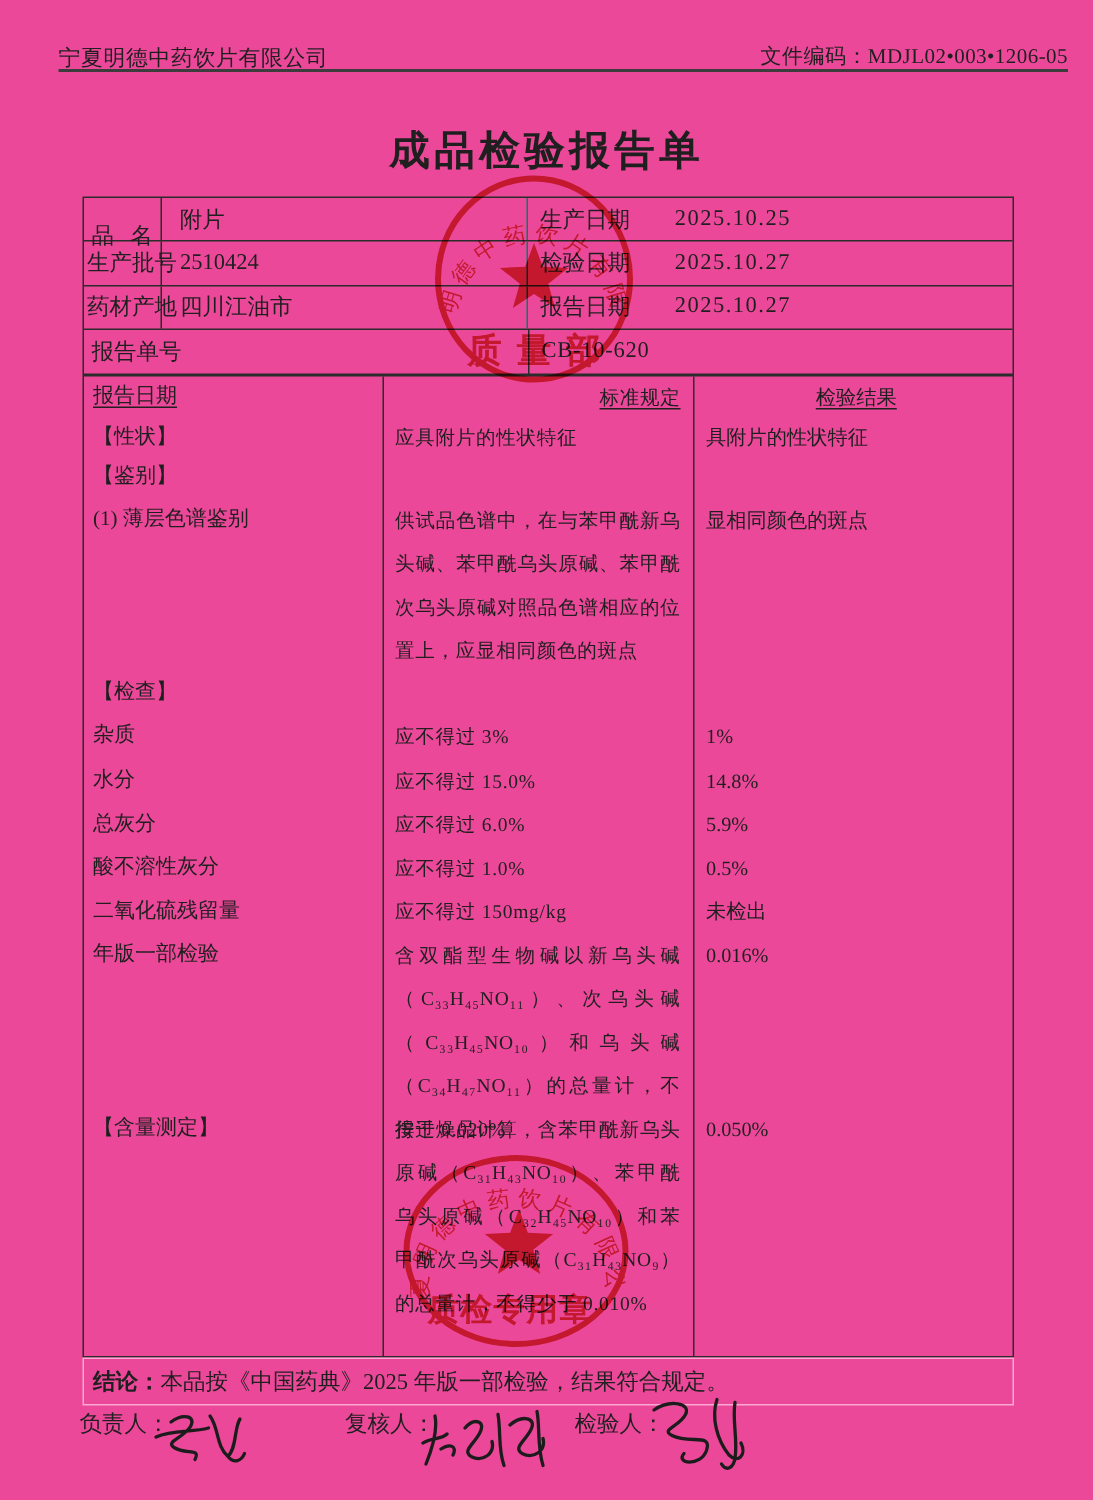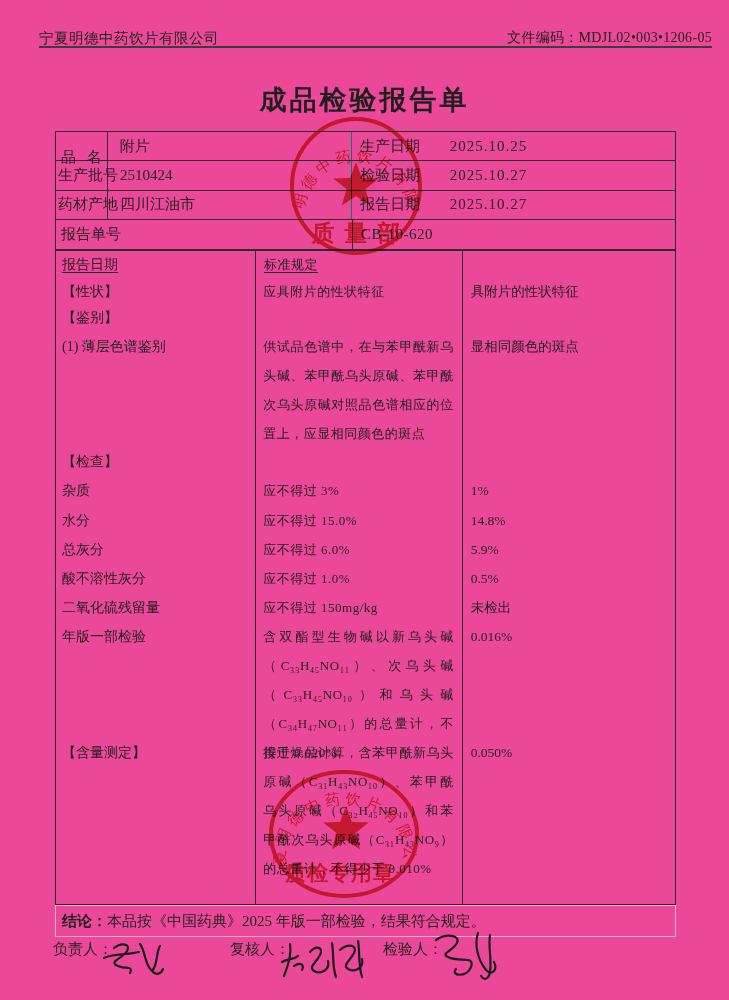--- a/index.html
+++ b/index.html
@@ -96,21 +96,22 @@
       <div class="icell ic-cd">CB-10-620</div>
     </div>
   </div>
 
   <div class="spec-table">
     <div class="vline vl1"></div>
     <div class="vline vl2"></div>
 
     <div class="srow shead" style="height:28px;line-height:28px;">
       <div class="sc sc-item"><span>报告日期</span></div>
-      <div class="sc sc-std" style="text-align:left;"><span>标准规定</span></div>
+      <div class="sc sc-std" style="text-align:right;"><span>标准规定</span></div>
+      <div class="sc sc-res" style="text-align:center;"><span>检验结果</span></div>
     </div>
 
     <div class="srow" style="height:25px;line-height:25px;">
       <div class="sc sc-item">【性状】</div>
       <div class="sc sc-std">应具附片的性状特征</div>
       <div class="sc sc-res">具附片的性状特征</div>
     </div>
 
     <div class="srow" style="height:28px;line-height:28px;">
       <div class="sc sc-item">【鉴别】</div>

